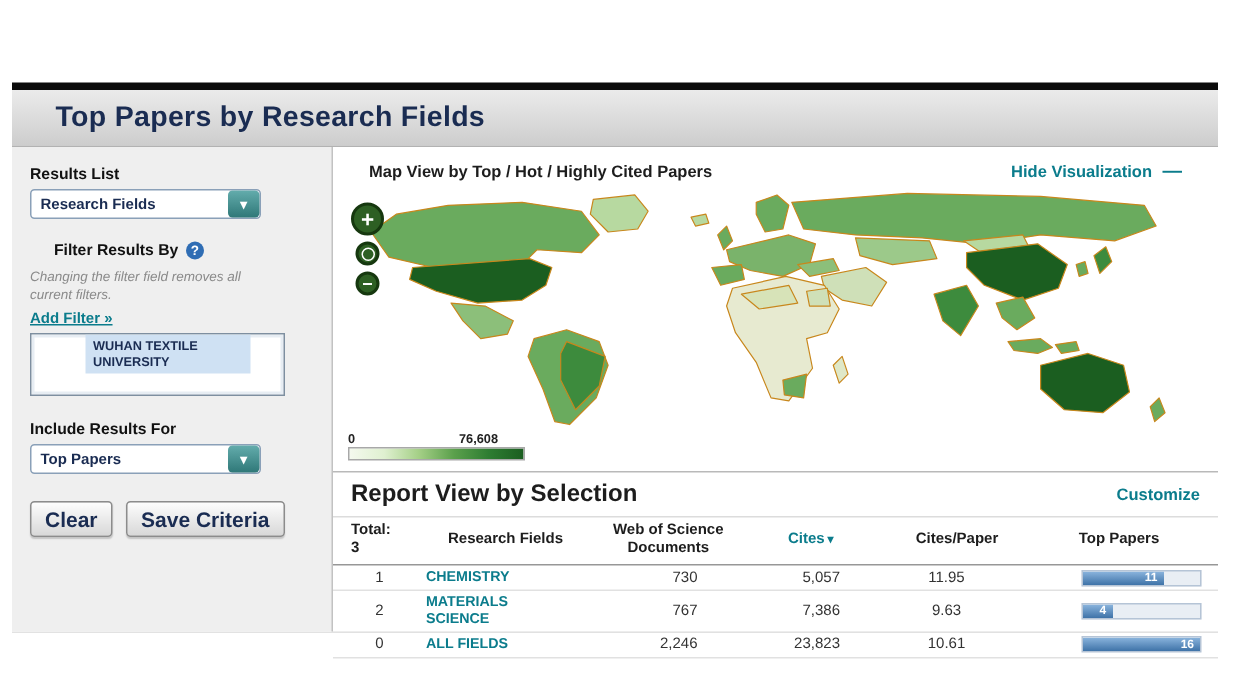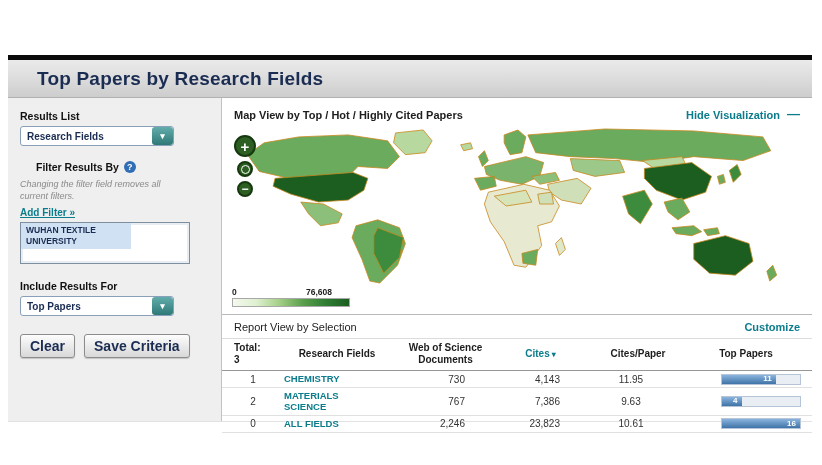--- a/index.html
+++ b/index.html
@@ -36,32 +36,32 @@
     width:12px; height:12px; border-radius:50%; background:#2f6db4; color:#fff;
     font-size:9px; font-weight:bold; display:flex; align-items:center; justify-content:center; cursor:pointer;
   }
   .note { font-style:italic; color:#8a8a8a; font-size:9px; line-height:1.3; width:160px; margin:6px 0 5px 2px; }
   .add-filter { color:#0b7c8c; font-weight:bold; font-size:10px; text-decoration:underline; cursor:pointer; margin-left:2px; display:inline-block; }
   .filter-listbox {
     margin:4px 0 0 2px; width:170px; height:42px; background:#fff; border:1px solid #7e8fa0;
     box-shadow: inset 0 0 0 2px #e7edf3; overflow:hidden; cursor:pointer;
   }
   .filter-item { font-size:8.5px; font-weight:bold; color:#1a2c52; padding:2px 5px; line-height:1.25; width:110px; }
-  .filter-item.selected { background:#cfe1f3; }
+  .filter-item.selected { background:#cfe1f3;margin-left:36px; }
   .include-label { margin-top:16px; }
   .btn-row { margin-top:18px; display:flex; gap:9px; margin-left:2px; }
   .side-btn {
     background:linear-gradient(#fdfdfd,#d8d8d8); border:1px solid #8c8c8c; border-radius:3px;
     color:#1a2c52; font-weight:bold; font-size:14px; padding:3px 9px; cursor:pointer;
     font-family:"Liberation Sans", sans-serif; box-shadow:0 1px 1px rgba(0,0,0,.18);
   }
 
   
   .content { flex:1; display:flex; flex-direction:column; background:#fff; min-width:0; }
-  .map-header { display:flex; justify-content:space-between; align-items:center; padding:11px 12px 6px; }
+  .map-header { display:flex; justify-content:space-between; align-items:center; padding:11px 24px 6px; }
   .map-title { font-weight:bold; font-size:11px; color:#1d1d1d; }
   .hide-viz { color:#0b7c8c; font-weight:bold; font-size:11px; display:flex; align-items:flex-start; gap:7px; cursor:pointer; }
   .minus-glyph { font-weight:bold; font-size:13px; line-height:10px; }
 
   .map-area { position:relative; height:158px; margin:0 6px 0 4px; }
   .worldmap { width:100%; height:100%; display:block; }
   .map-controls { position:absolute; left:8px; top:8px; display:flex; flex-direction:column; align-items:center; gap:4px; z-index:2; }
   .mc-btn {
     border-radius:50%; background:#2d5f23; color:#fff; border:2px solid #16380f;
     display:flex; align-items:center; justify-content:center; font-weight:bold; cursor:pointer;
@@ -76,21 +76,21 @@
   .legend-labels { display:flex; justify-content:space-between; width:100px; font-size:8.5px; font-weight:bold; color:#222; margin-bottom:1px; }
   .legend-bar {
     width:118px; height:9px; border:1px solid #a8a8a8;
     background:linear-gradient(to right,#f4f9ee,#dff0d0,#a4cf86,#5ba04c,#2e7d32,#1b5e20);
   }
 
   .report-header {
     margin-top:7px; border-top:1px solid #b9b9b9; border-bottom:1px solid #dcdcdc;
     padding:6px 12px 5px; display:flex; justify-content:space-between; align-items:center;
   }
-  .report-title { font-weight:normal; font-size:11px; color:#1d1d1d; }
+  .report-title { font-weight:bold; font-size:16px; color:#1d1d1d; }
   .customize { color:#0b7c8c; font-weight:bold; font-size:11px; cursor:pointer; }
 
   .tbl { font-size:10px; }
   .tbl-head, .tbl-row {
     display:grid; grid-template-columns:46px 122px 95px 95px 100px 1fr;
     align-items:center; padding:0 8px;
   }
   .tbl-head { padding:3px 8px 4px; border-bottom:1px solid #979797; font-weight:bold; color:#1d1d1d; }
   .th { text-align:center; line-height:1.2; }
   .th-total { text-align:left; padding-left:4px; }
@@ -263,21 +263,21 @@
             <span>Cites</span><span class="sort-icon">▾</span>
           </div>
           <div class="th">Cites/Paper</div>
           <div class="th">Top Papers</div>
         </div>
 
         <div class="tbl-row">
           <div class="td-rank">1</div>
           <div class="td-field">CHEMISTRY</div>
           <div class="td-num">730</div>
-          <div class="td-num">4,143</div>
+          <div class="td-num">5,057</div>
           <div class="td-cpp">11.95</div>
           <div class="tp-track">
             <div class="tp-fill" style="width: 68.75%;">
               <span class="tp-val">11</span>
             </div>
           </div>
         </div>
 
         <div class="tbl-row">
           <div class="td-rank">2</div>

